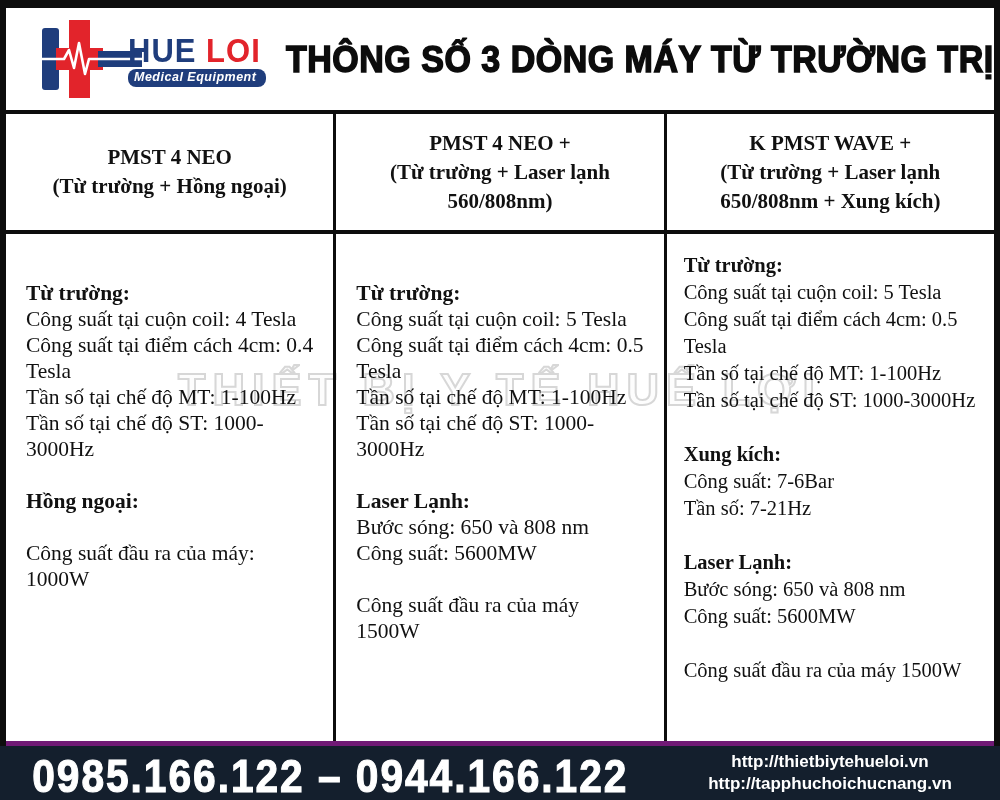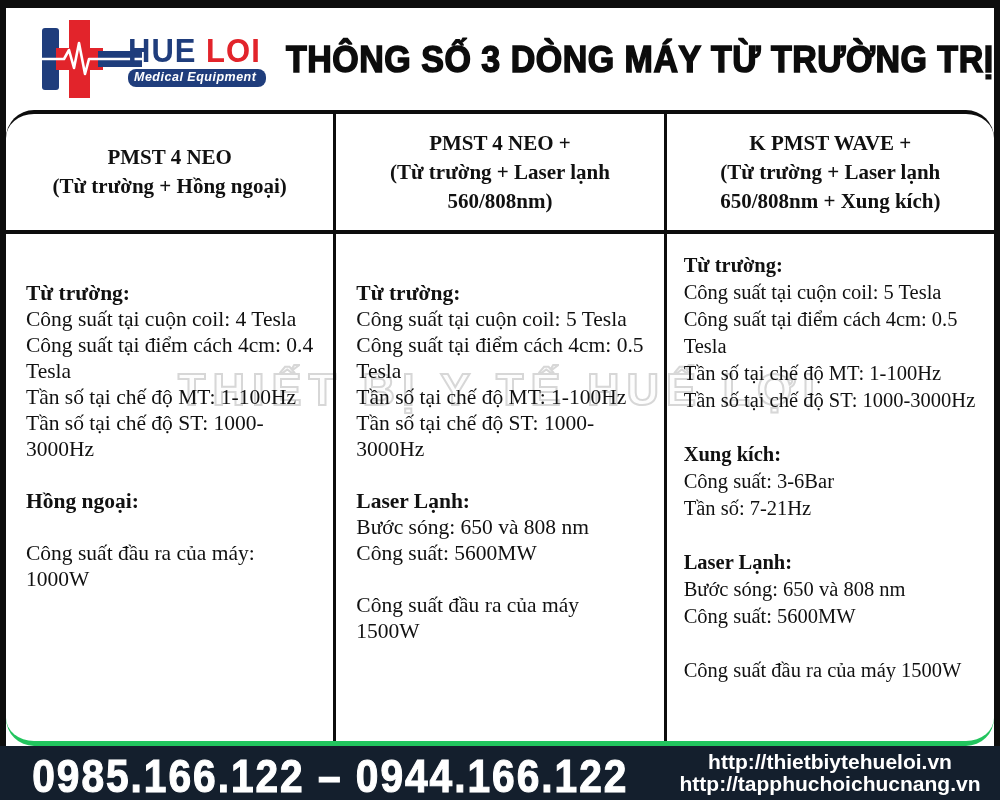--- a/index.html
+++ b/index.html
@@ -42,21 +42,21 @@
     font-size:12.5px; line-height:17px; padding:0 10px 1px 6px; letter-spacing:0.5px;border-radius:8px;
   }
   .title {
     flex:1; text-align:center; font-family:"Liberation Sans", sans-serif;
     font-weight:bold; font-size:34px; letter-spacing:0.5px; color:#0c0c0c;
     -webkit-text-stroke:1.4px #0c0c0c; transform:scaleY(1.1); white-space:nowrap;
   }
   
   .spec-table {
     flex:1; display:flex; background:transparent;
-    border-top:4px solid #0d0d0d; border-bottom:5px solid #22c55e;border-radius:28px;
+    border-top:4px solid #0d0d0d; border-bottom:5px solid #701a75;
   }
   .col { flex:1 1 0; min-width:0; display:flex; flex-direction:column; border-right:3px solid #0d0d0d; background:transparent; }
   .col:last-child { border-right:none; }
   .cell-header {
     height:120px; flex:0 0 auto; border-bottom:4px solid #0d0d0d;
     display:flex; flex-direction:column; justify-content:center; text-align:center;
     font-weight:bold; font-size:21px; line-height:29px; padding:0 8px;
   }
   .cell-body { flex:1; padding:46px 20px 0 20px; font-size:21.5px; line-height:26px; }
   .col-3 .cell-body { padding:18px 10px 0 17px; font-size:20.5px; line-height:27px; }
@@ -67,21 +67,21 @@
   .footer {
     height:54px; background:#141f2d; display:flex; color:#ffffff;
     font-family:"Liberation Sans", sans-serif; position:relative; z-index:1;
   }
   .footer-left { flex:0 0 660px; display:flex; align-items:flex-end; justify-content:center; }
   .phones {
     font-weight:bold; font-size:42px; letter-spacing:2px; white-space:nowrap;
     transform:scale(0.97,1.12); -webkit-text-stroke:1px #ffffff;
   }
   .footer-right { flex:1; display:flex; flex-direction:column; align-items:center; justify-content:center; }
-  .url { font-weight:bold; font-size:21px; line-height:22px; white-space:nowrap; }
+  .url { font-weight:bold; font-size:17px; line-height:22px; white-space:nowrap; }
 </style>
 </head>
 <body>
 
 <div class="page">
 
   <div class="watermark">THIẾT BỊ Y TẾ HUẾ LỢI</div>
 
   <div class="frame">
 
@@ -158,21 +158,21 @@
         <div class="cell-body">
             <div class="section">
               <div class="sec-heading">Từ trường:</div>
               <div class="sec-line">Công suất tại cuộn coil: 5 Tesla</div>
               <div class="sec-line">Công suất tại điểm cách 4cm: 0.5 Tesla</div>
               <div class="sec-line">Tần số tại chế độ MT: 1-100Hz</div>
               <div class="sec-line">Tần số tại chế độ ST: 1000-3000Hz</div>
             </div>
             <div class="section">
               <div class="sec-heading">Xung kích:</div>
-              <div class="sec-line">Công suất: 3-6Bar</div>
+              <div class="sec-line">Công suất: 7-6Bar</div>
               <div class="sec-line">Tần số: 7-21Hz</div>
             </div>
             <div class="section">
               <div class="sec-heading">Laser Lạnh:</div>
               <div class="sec-line">Bước sóng: 650 và 808 nm</div>
               <div class="sec-line">Công suất: 5600MW</div>
             </div>
             <div class="section">
               <div class="sec-line">Công suất đầu ra của máy 1500W</div>
             </div>

